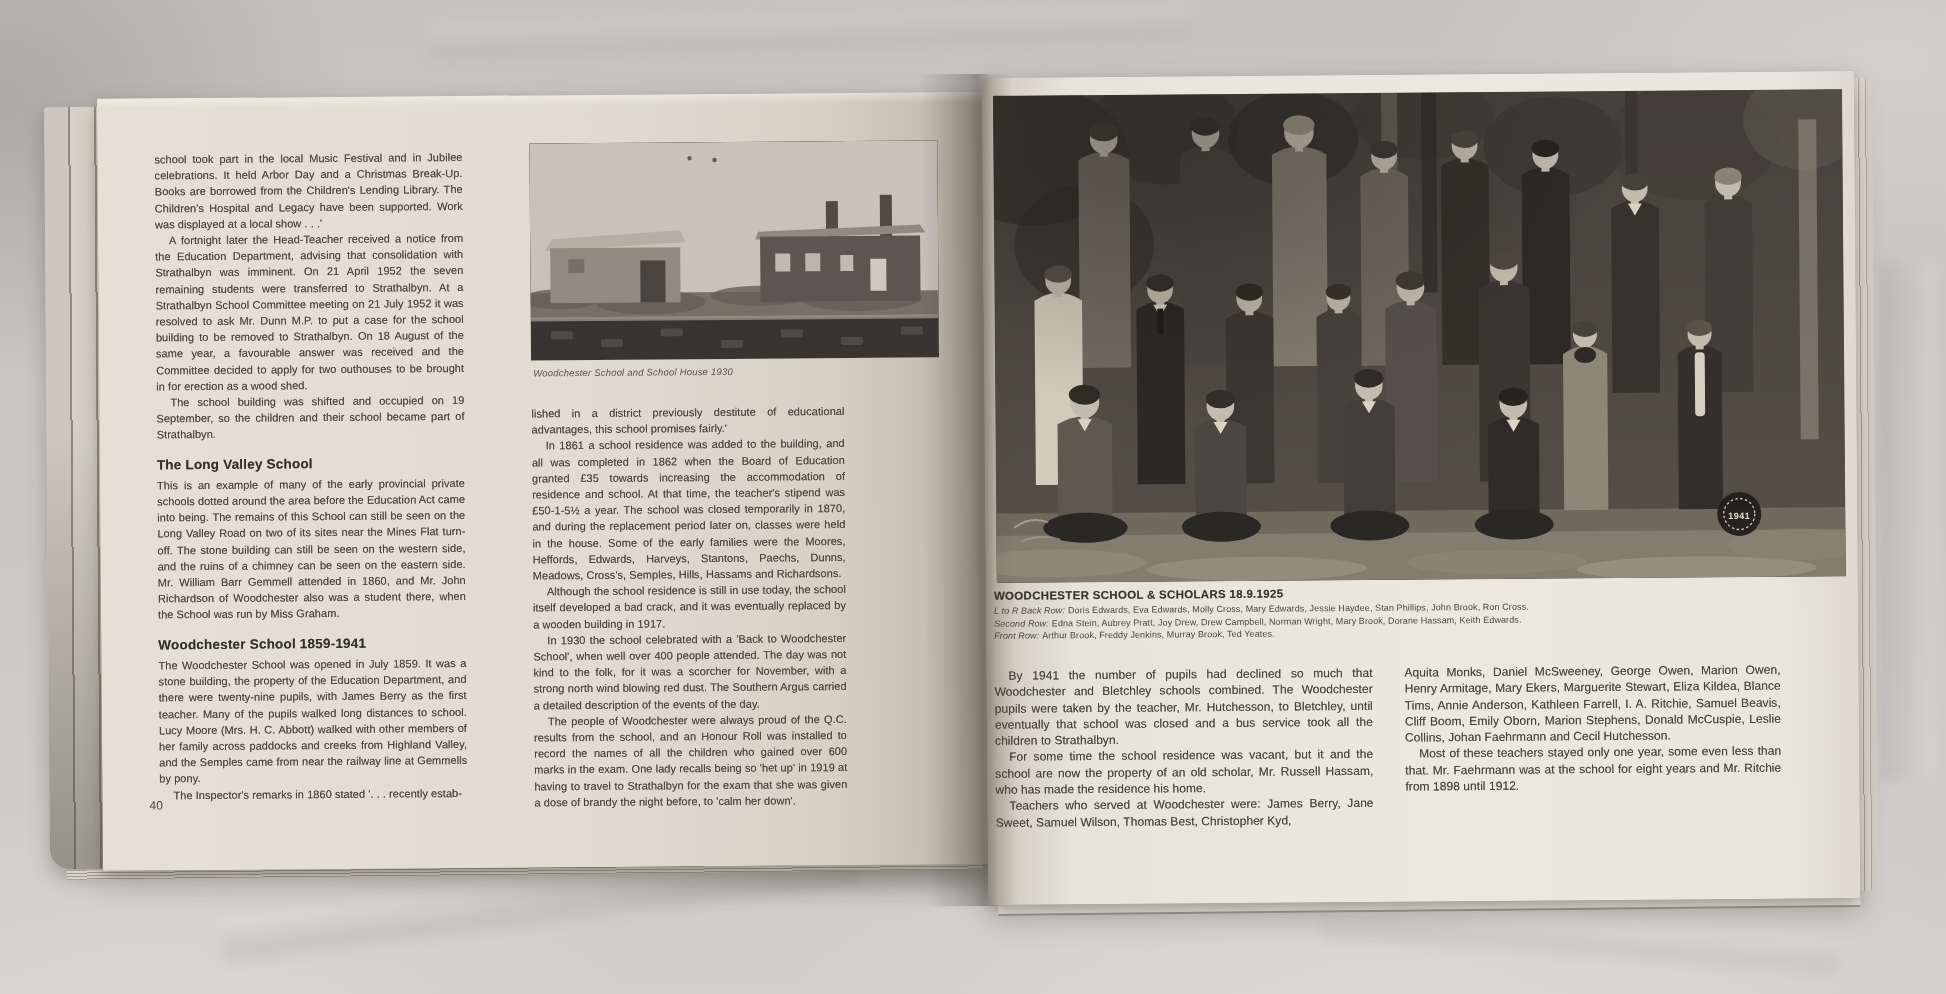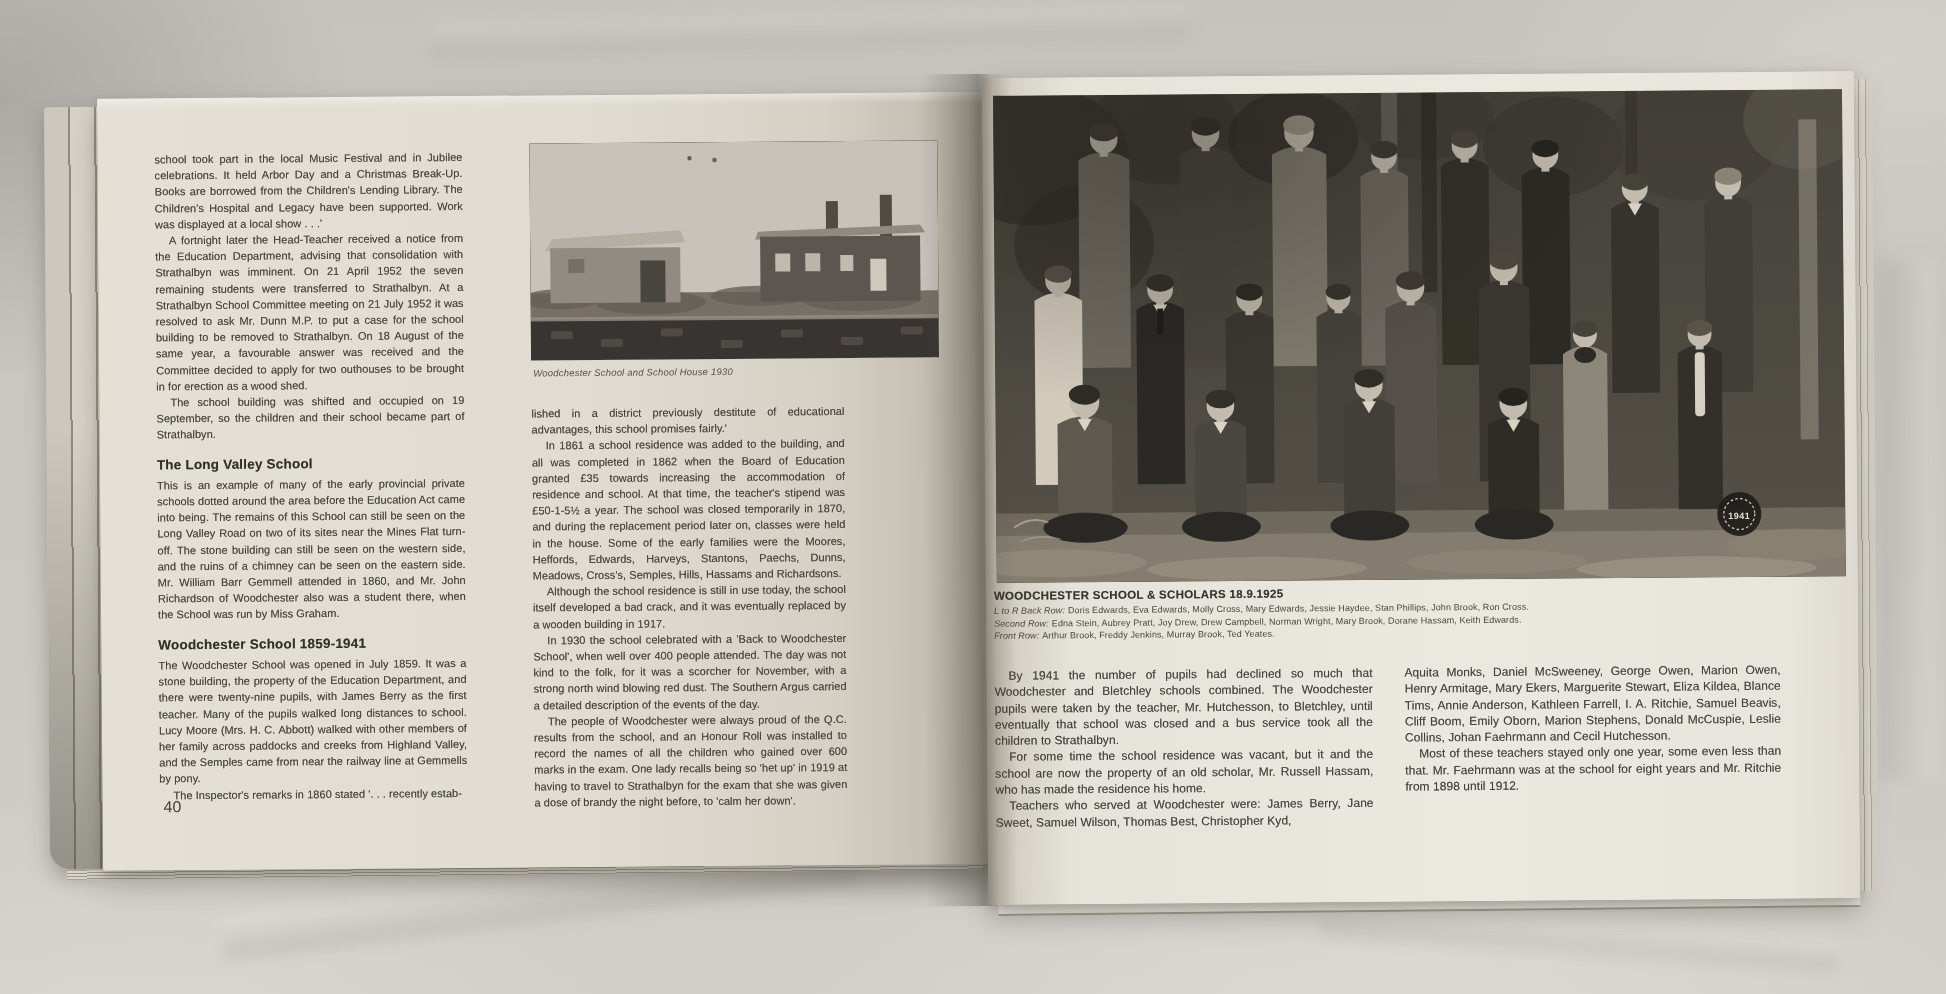--- a/index.html
+++ b/index.html
@@ -61,21 +61,21 @@
   p{margin:0;}
   .ind{text-indent:14px;}
   .heading{font-weight:bold;color:#32302a;font-size:13.5px;letter-spacing:.2px;margin:14px 0 4px 0;
       text-shadow:0 0 .5px rgba(50,48,42,.5);}
   .abs{position:absolute;}
 
   .lp-col1{left:57px;top:53px;width:308px;}
   .lp-photo{left:432px;top:48px;width:408px;height:217px;}
   .lp-cap{left:434px;top:272px;width:404px;font-style:italic;font-size:9.5px;color:#555248;letter-spacing:.2px;}
   .lp-col2{left:432px;top:310px;width:313px;}
-  .lp-num{left:61px;top:700px;font-size:16px;color:#45423c;}
+  .lp-num{left:47px;top:700px;font-size:12px;color:#45423c;}
 
   .rp-photo{left:11px;top:18px;width:849px;height:487px;}
   .rp-cap{left:8px;top:512px;width:800px;color:#4a473f;}
   .rp-cap-title{font-weight:bold;font-size:11.5px;letter-spacing:.3px;color:#38352f;margin-bottom:3px;
       text-shadow:0 0 .5px rgba(56,53,47,.5);}
   .cap-row{font-size:9px;line-height:12.5px;letter-spacing:.1px;}
   .cap-label{font-style:italic;margin-right:3px;}
   .rp-col1{left:8px;top:590px;width:378px;}
   .rp-col2{left:418px;top:590px;width:376px;}
 

